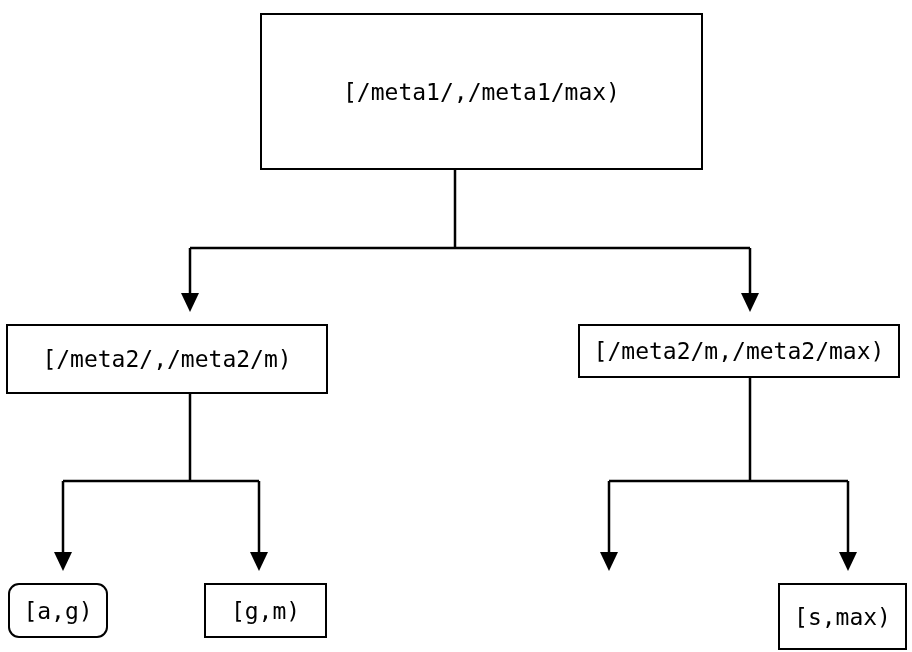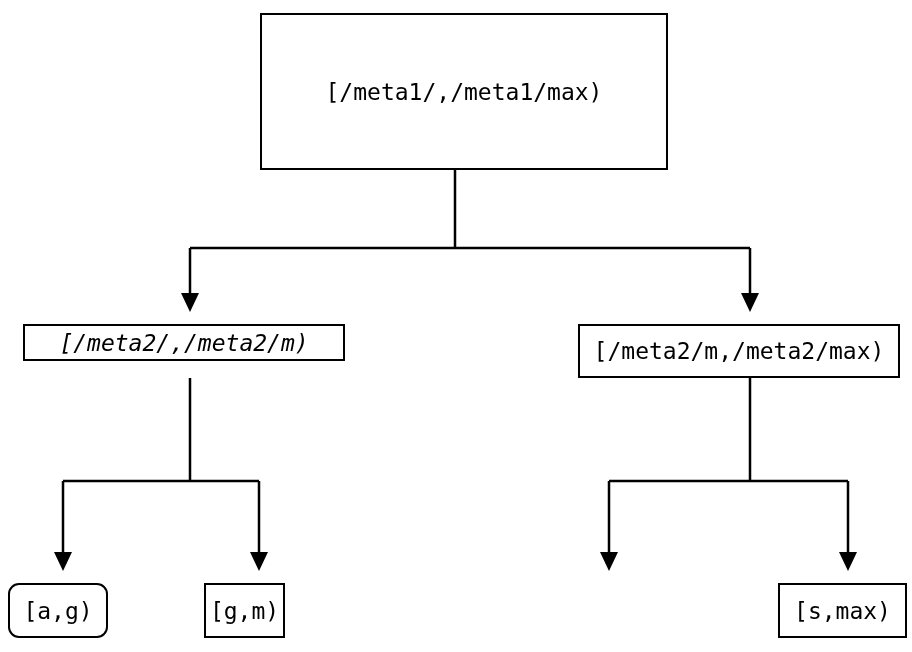--- a/index.html
+++ b/index.html
@@ -26,27 +26,27 @@
     background: #ffffff;
     display: flex;
     align-items: center;
     justify-content: center;
     font-family: "DejaVu Sans Mono", "Liberation Mono", monospace;
     font-size: 23px;
     font-weight: 500;
     color: #000000;
     white-space: nowrap;
   }
-  #node-root      { left: 260px; top: 13px;  width: 408px; height: 157px; }
-  #node-left      { left: 23px;  top: 324px; width: 322px; height: 37px; font-style: italic; }
+  #node-root      { left: 260px; top: 13px;  width: 443px; height: 157px; }
+  #node-left      { left: 6px;  top: 324px; width: 322px; height: 70px; }
   #node-right     { left: 578px; top: 324px; width: 322px; height: 54px; text-align: center; }
   #node-leaf-ag   { left: 8px;   top: 583px; width: 100px; height: 55px; border-radius: 11px; }
-  #node-leaf-gm   { left: 204px; top: 583px; width: 81px;  height: 55px; }
+  #node-leaf-gm   { left: 204px; top: 583px; width: 123px;  height: 55px; }
   #node-leaf-ms   { left: 553px; top: 583px; width: 99px;  height: 55px; }
-  #node-leaf-smax { left: 778px; top: 583px; width: 129px; height: 55px; }
+  #node-leaf-smax { left: 778px; top: 583px; width: 129px; height: 67px; }
 </style>
 </head>
 <body>
 
 <div class="canvas">
 
   <svg class="connectors" width="912" height="652" viewBox="0 0 912 652" xmlns="http://www.w3.org/2000/svg">
     <g stroke="#000000" stroke-width="2.5" fill="none">
       <path d="M455 170 V248 M190 248 H750 M190 248 V293 M750 248 V293"></path>
       <path d="M190 378 V481 M63 481 H259 M63 481 V552 M259 481 V552"></path>

